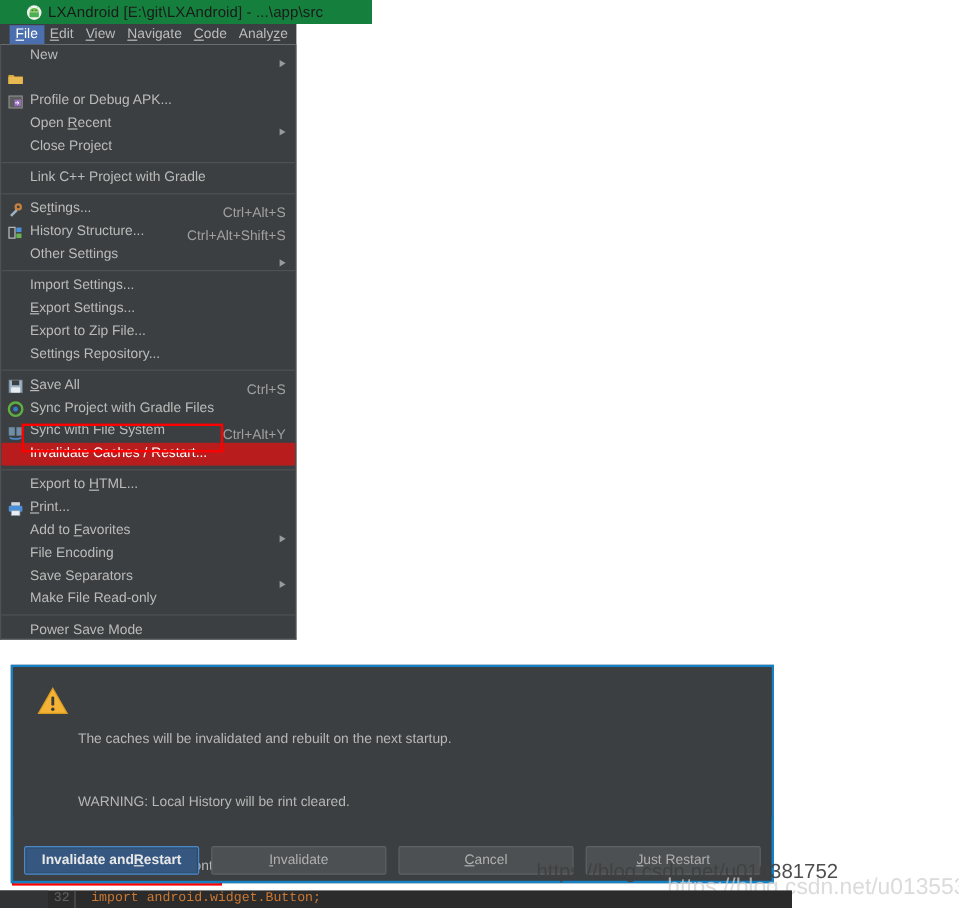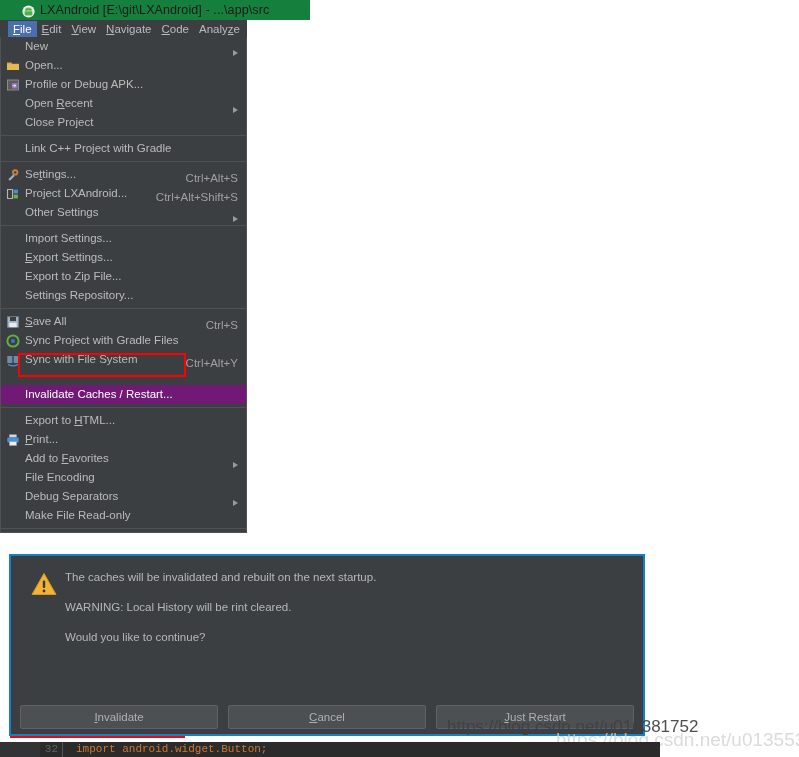--- a/index.html
+++ b/index.html
@@ -38,21 +38,21 @@
   
   #file-menu{
     position:absolute;left:0;top:37px;width:247px;height:496px;
     background:#3c3f41;border:1px solid #4e5254;border-top:none;
     box-sizing:border-box;overflow:hidden;
   }
   .menu-row{
     position:relative;height:19px;display:flex;align-items:flex-end;
     box-sizing:border-box;padding-left:24px;padding-right:8px;
   }
-  .menu-row.sel{background:#701a75;margin-top:16px;}
+  .menu-row.sel{background:#b91c1c;}
   .menu-label{
     font-size:11.5px;color:#bbbbbb;white-space:nowrap;line-height:19px;
     flex:1 1 auto;
   }
   .menu-row.sel .menu-label{color:#ffffff;}
   .menu-accel{
     font-size:11.5px;color:#a0a0a0;white-space:nowrap;margin-left:10px;
   }
   .menu-sep{height:1px;background:#4e5254;margin:3px 0;}
   .submenu-arrow{
@@ -86,20 +86,21 @@
     width:40px;height:25px;display:flex;align-items:center;justify-content:center;
     font-size:15px;color:#202020;line-height:1;
   }
   #dialog-body{
     position:relative;height:125px;box-sizing:border-box;
     padding:14px 10px 0 54px;background:#3c3f41;
   }
   .dlg-line{
     font-size:11.5px;color:#b7b7b7;line-height:14px;white-space:nowrap;
     margin-bottom:16px;
+    margin-top:39px;
   }
   #warn-icon{position:absolute;left:20px;top:16px;width:26px;height:24px;}
   #dialog-buttons{
     position:absolute;left:0;bottom:0;width:100%;height:28px;
     display:flex;align-items:center;gap:10px;padding:0 9px 6px 9px;
     box-sizing:border-box;
   }
   .dlg-btn{
     flex:1 1 0;height:24px;display:flex;align-items:center;justify-content:center;
     background:#4c5052;border:1px solid #5e6264;border-radius:2px;
@@ -172,21 +173,20 @@
 <div id="file-menu">
     <div class="menu-row">
       <span class="menu-label">New</span>
       <span class="submenu-arrow"></span>
     </div>
     <div class="menu-row">
       <span class="menu-icon"><svg viewBox="0 0 14 14" width="14" height="14">
           <path d="M1 3.5h4.2l1.1 1.3H13v6.2H1z" fill="#d9a741"></path>
           <path d="M1 5.2h12v5.8H1z" fill="#e8b951"></path>
         </svg></span>
-      <span class="menu-label">Open...</span>
     </div>
     <div class="menu-row">
       <span class="menu-icon"><svg viewBox="0 0 14 14" width="14" height="14">
           <rect x="1.5" y="2" width="11" height="10" fill="#5c5c5c" stroke="#9a9a9a" stroke-width=".8"></rect>
           <rect x="6" y="5" width="5.5" height="5.5" fill="#9a6fc0"></rect>
           <path d="M6.5 7.7h3.2M8.4 6.4l1.4 1.3-1.4 1.3" stroke="#fff" stroke-width=".8" fill="none"></path>
         </svg></span>
       <span class="menu-label">Profile or Debug APK...</span>
     </div>
     <div class="menu-row">
@@ -209,21 +209,21 @@
         </svg></span>
       <span class="menu-label">Se<span class="mn">t</span>tings...</span>
       <span class="menu-accel">Ctrl+Alt+S</span>
     </div>
     <div class="menu-row">
       <span class="menu-icon"><svg viewBox="0 0 14 14" width="14" height="14">
           <path d="M1.5 2.5h5v9h-5z" fill="none" stroke="#b5b5b5" stroke-width="1.1"></path>
           <rect x="7.6" y="2.6" width="4.3" height="3.8" fill="#4a90d9"></rect>
           <rect x="7.6" y="7.6" width="4.3" height="3.8" fill="#68b250"></rect>
         </svg></span>
-      <span class="menu-label">Project LXAndroid...</span>
+      <span class="menu-label">History Structure...</span>
       <span class="menu-accel">Ctrl+Alt+Shift+S</span>
     </div>
     <div class="menu-row">
       <span class="menu-label">Other Settings</span>
       <span class="submenu-arrow"></span>
     </div>
     <div class="menu-sep"></div>
     <div class="menu-row">
       <span class="menu-label">Import Settings...</span>
     </div>
@@ -279,21 +279,21 @@
       <span class="menu-label"><span class="mn">P</span>rint...</span>
     </div>
     <div class="menu-row">
       <span class="menu-label">Add to <span class="mn">F</span>avorites</span>
       <span class="submenu-arrow"></span>
     </div>
     <div class="menu-row">
       <span class="menu-label">File Encoding</span>
     </div>
     <div class="menu-row">
-      <span class="menu-label">Debug Separators</span>
+      <span class="menu-label">Save Separators</span>
       <span class="submenu-arrow"></span>
     </div>
     <div class="menu-row">
       <span class="menu-label">Make File Read-only</span>
     </div>
     <div class="menu-sep"></div>
     <div class="menu-row">
       <span class="menu-label">Power Save Mode</span>
     </div>
   </div>
@@ -308,20 +308,21 @@
         <path d="M13 1.5 25 22.5H1z" fill="#f5b335" stroke="#d79b22" stroke-width="1"></path>
         <rect x="11.8" y="8.5" width="2.4" height="7.5" rx="1" fill="#3a3a3a"></rect>
         <circle cx="13" cy="19" r="1.4" fill="#3a3a3a"></circle>
       </svg>
     </span>
     <div class="dlg-line">The caches will be invalidated and rebuilt on the next startup.</div>
     <div class="dlg-line">WARNING: Local History will be rint cleared.</div>
     <div class="dlg-line">Would you like to continue?</div>
   </div>
   <div id="dialog-buttons">
+      <div class="dlg-btn default">Invalidate and <span class="mn">R</span>estart</div>
       <div class="dlg-btn"><span class="mn">I</span>nvalidate</div>
       <div class="dlg-btn"><span class="mn">C</span>ancel</div>
       <div class="dlg-btn"><span class="mn">J</span>ust Restart</div>
     </div>
 </div>
 
 <div class="watermark" id="watermark-1">https://blog.csdn.net/u010381752</div>
 <div class="watermark" id="watermark-2">https://blog.csdn.net/u013553309</div>
 
 <div id="code-strip">

